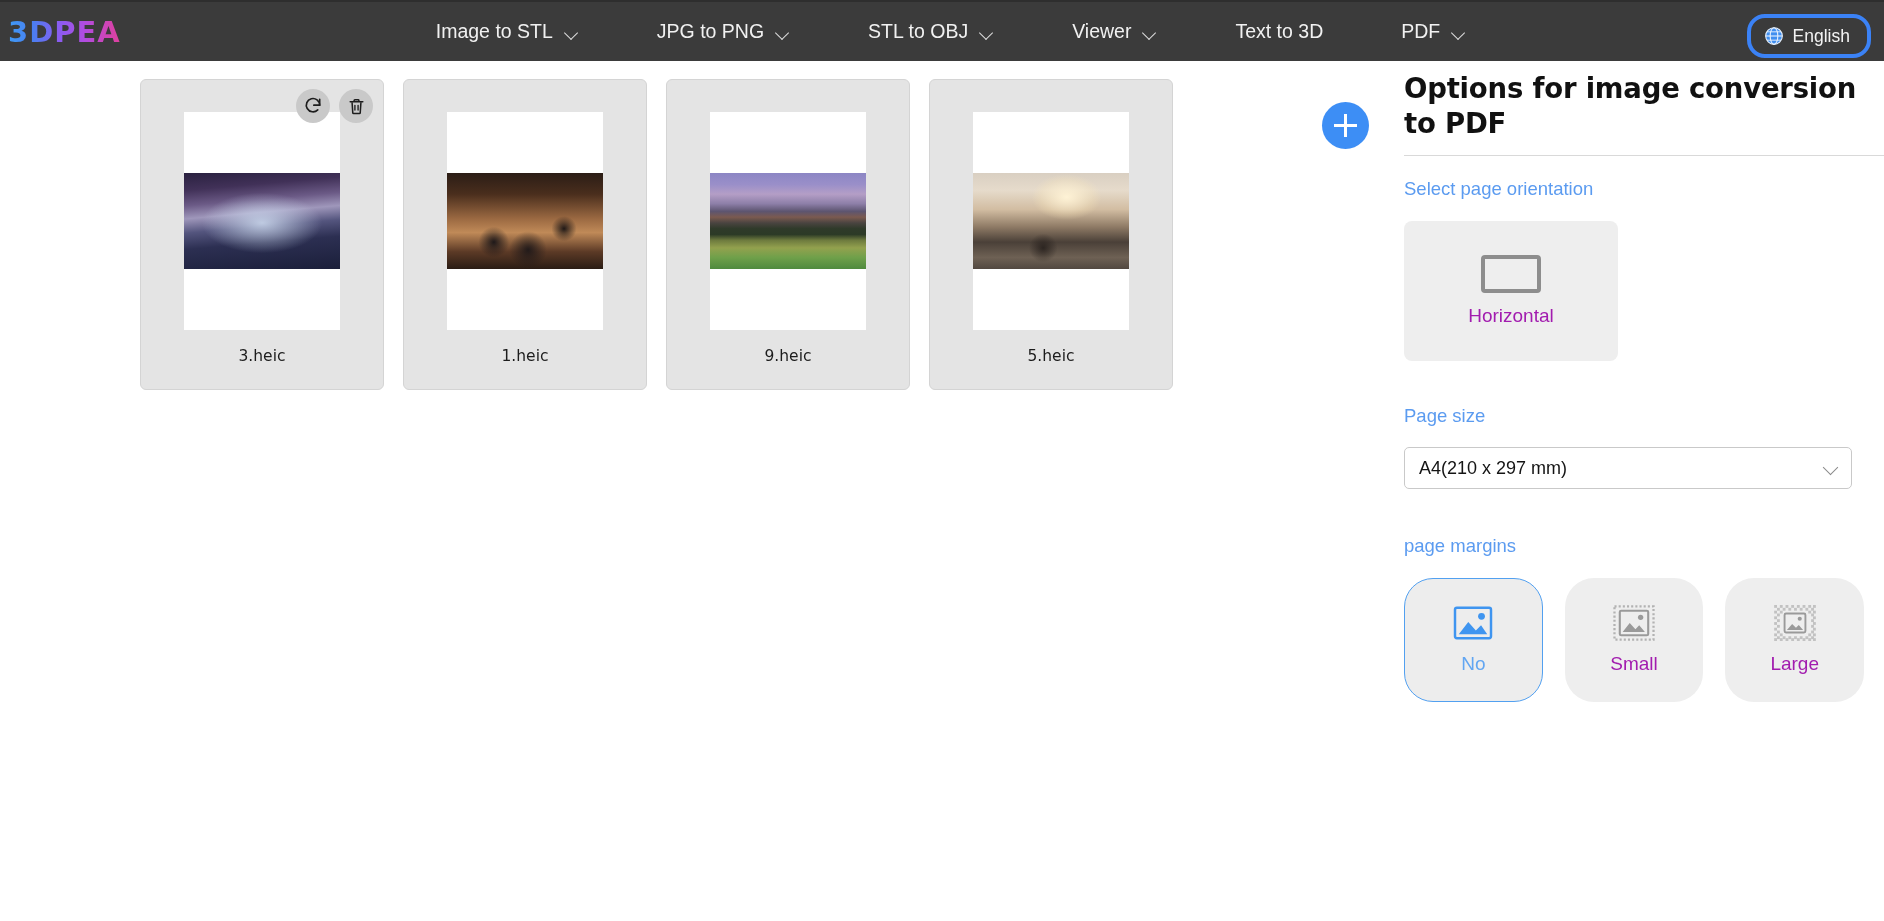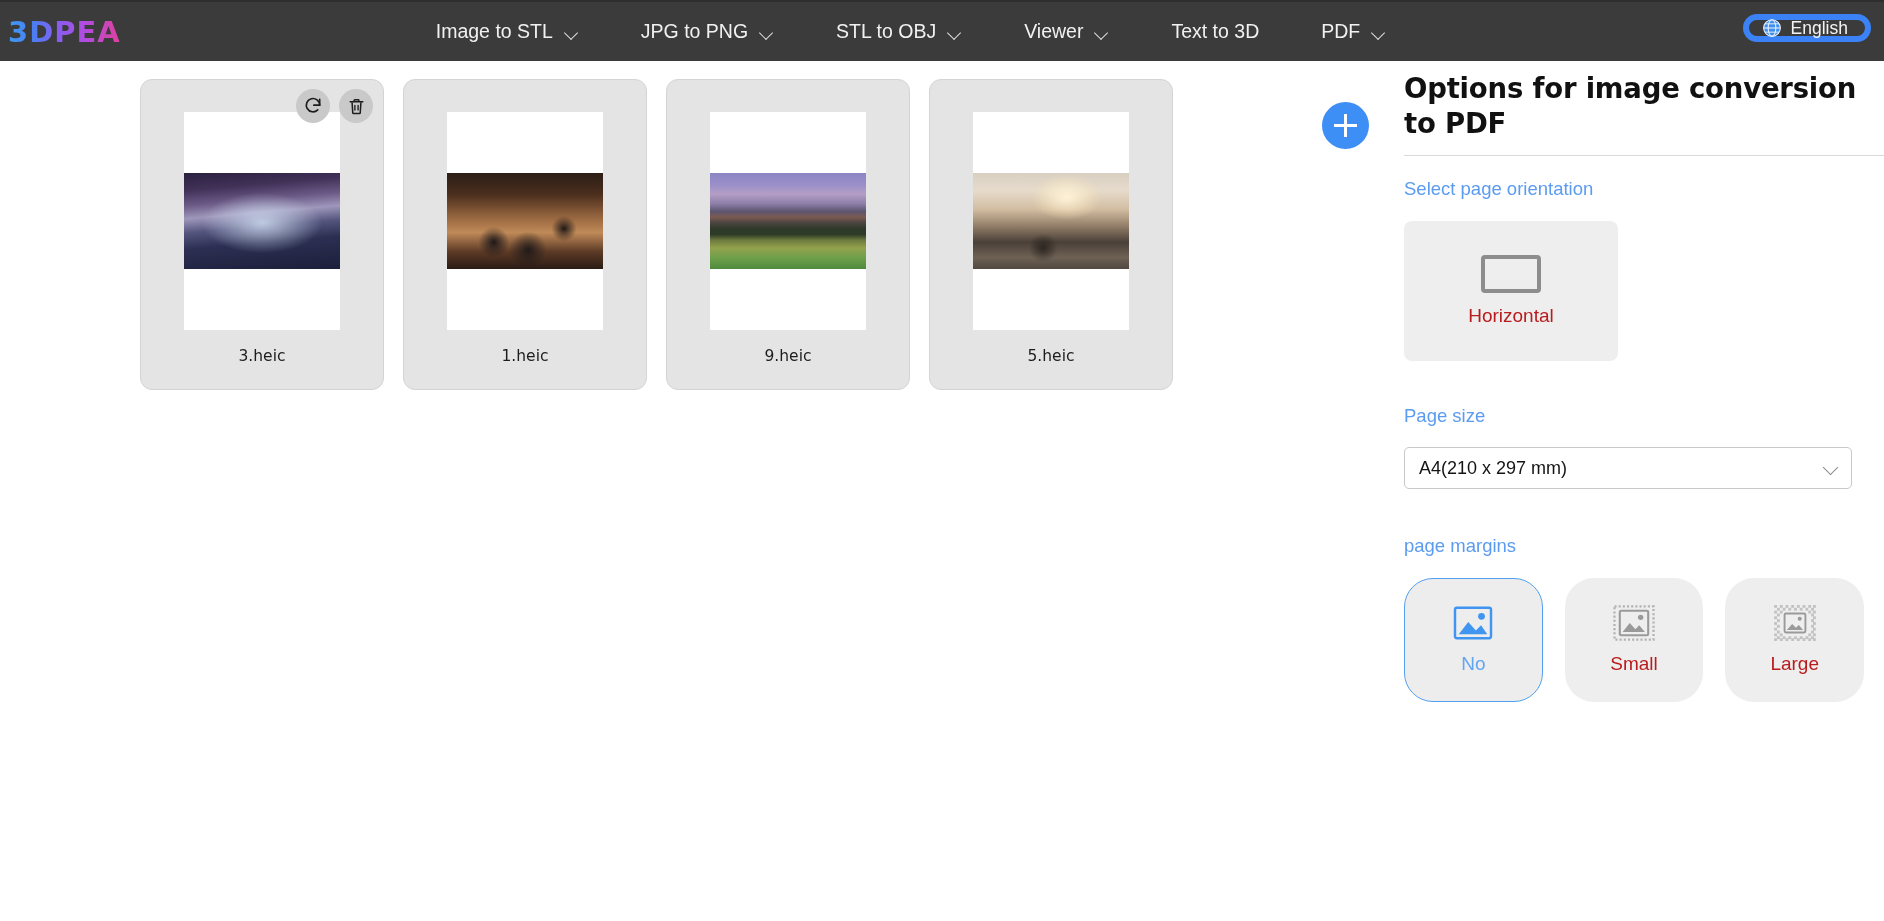--- a/index.html
+++ b/index.html
@@ -27,21 +27,21 @@
     -webkit-background-clip: text;
     background-clip: text;
     color: transparent;
     -webkit-text-fill-color: transparent;
     font-family: "DejaVu Sans", sans-serif;
     user-select: none;
   }
   #navitems {
     display: flex; align-items: flex-start;
     margin-left: 315px;
-    gap: 0px;
+    gap: 16px;
   }
   .navitem {
     display: flex; align-items: center;
     color: #f1f1f1;
     font-size: 19.5px;
     padding: 0 0;
     margin-right: 62px;
     white-space: nowrap;
     cursor: pointer;
   }
@@ -55,23 +55,23 @@
     content:"";
     position:absolute; left:0; top:0;
     width: 9px; height: 9px;
     border-right: 1.6px solid #dcdcdc;
     border-bottom: 1.6px solid #dcdcdc;
     transform: rotate(45deg);
   }
   #langbtn {
     position: absolute;
     right: 13px; top: 12px;
-    height: 28px;
+    height: 44px;
     display: flex; align-items: center;
-    border: 6px solid #3b82f6;
+    border: 4px solid #3b82f6;
     border-radius: 18px;
     padding: 0 17px 0 13px;
     color: #f3f3f3;
     font-size: 17.5px;
     cursor: pointer;
     background: transparent;
   }
   .globe {
     width: 20px; height: 20px;
     margin-right: 9px;
@@ -89,21 +89,21 @@
     position: absolute;
     top: 18px; left: 140px;
     display: flex;
     gap: 19px;
   }
   .card {
     position: relative;
     width: 244px;
     background: #e4e4e4;
     border: 1px solid #d4d4d4;
-    border-radius: 12px;
+    border-radius: 6px;
     padding: 10px 0 0 0;
     height: 311px;
     display: flex;
     flex-direction: column;
     align-items: center;
     cursor: pointer;
   }
   .page {
     width: 156px; height: 218px;
     background: #ffffff;
@@ -182,21 +182,21 @@
 
   .optbox {
     background: #eeeeee;
     border: 1px solid transparent;
     border-radius: 8px;
     display: flex; flex-direction: column;
     align-items: center; justify-content: center;
     cursor: pointer;
   }
   .optbox.sel { border: 1.6px solid #52a0f0; background: #ededed; }
-  .optbox .olabel { font-size: 19px; color: #b91c1c; margin-top: 12px; }
+  .optbox .olabel { font-size: 19px; color: #a21caf; margin-top: 12px; }
   .optbox.sel .olabel { color: #62a6f2; }
 
   .orient { width: 214px; height: 140px; }
   .margin { width: 152px; height: 124px; border-radius: 29px; }
 
   .rectport { width: 42px; height: 54px; border: 4px solid #3f95f0; border-radius: 4px; }
   .rectland { width: 60px; height: 38px; border: 4px solid #8d8d8d; border-radius: 4px; }
 
   select#pagesize {
     margin-top: 20px;

